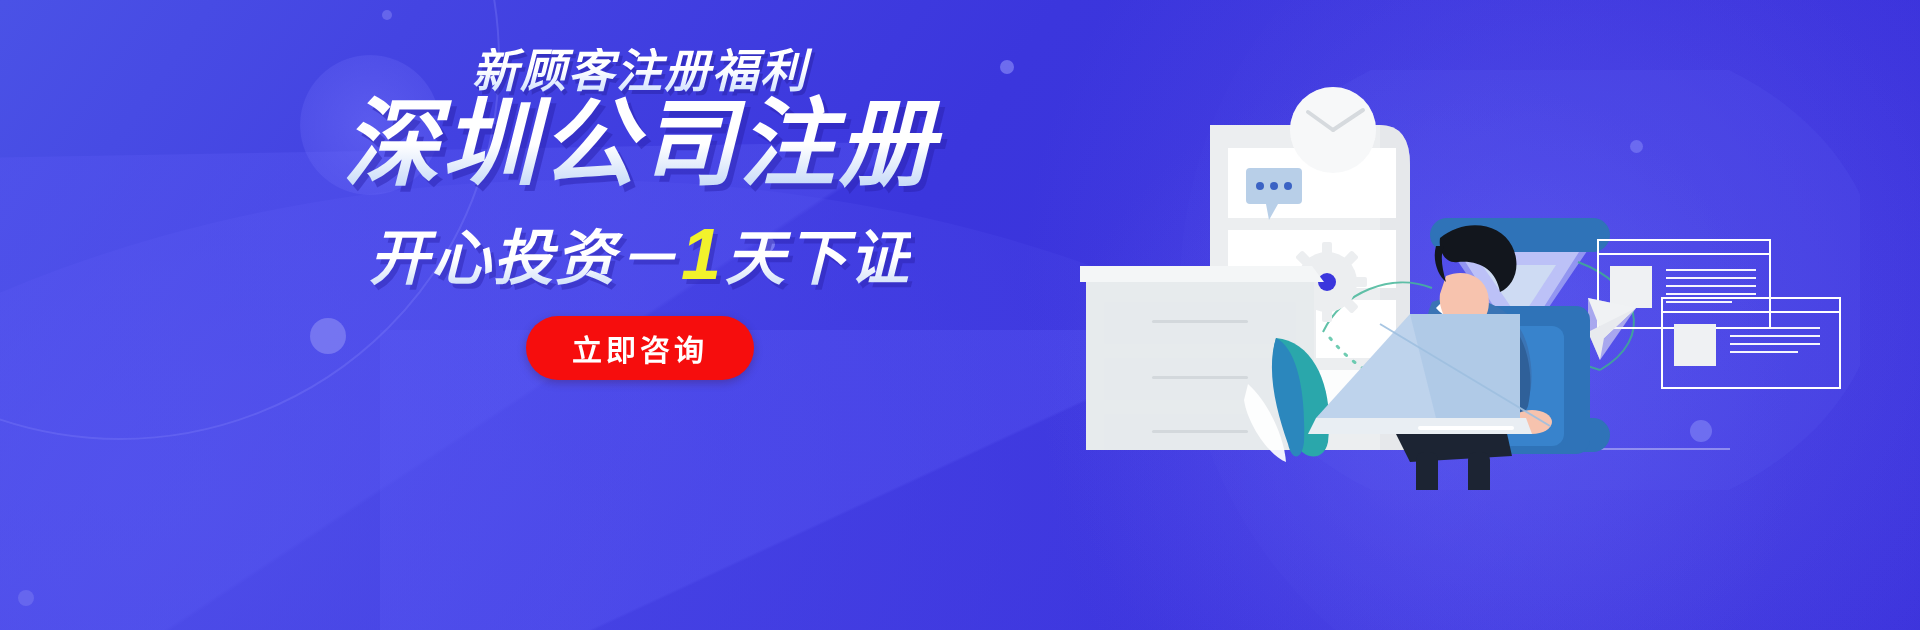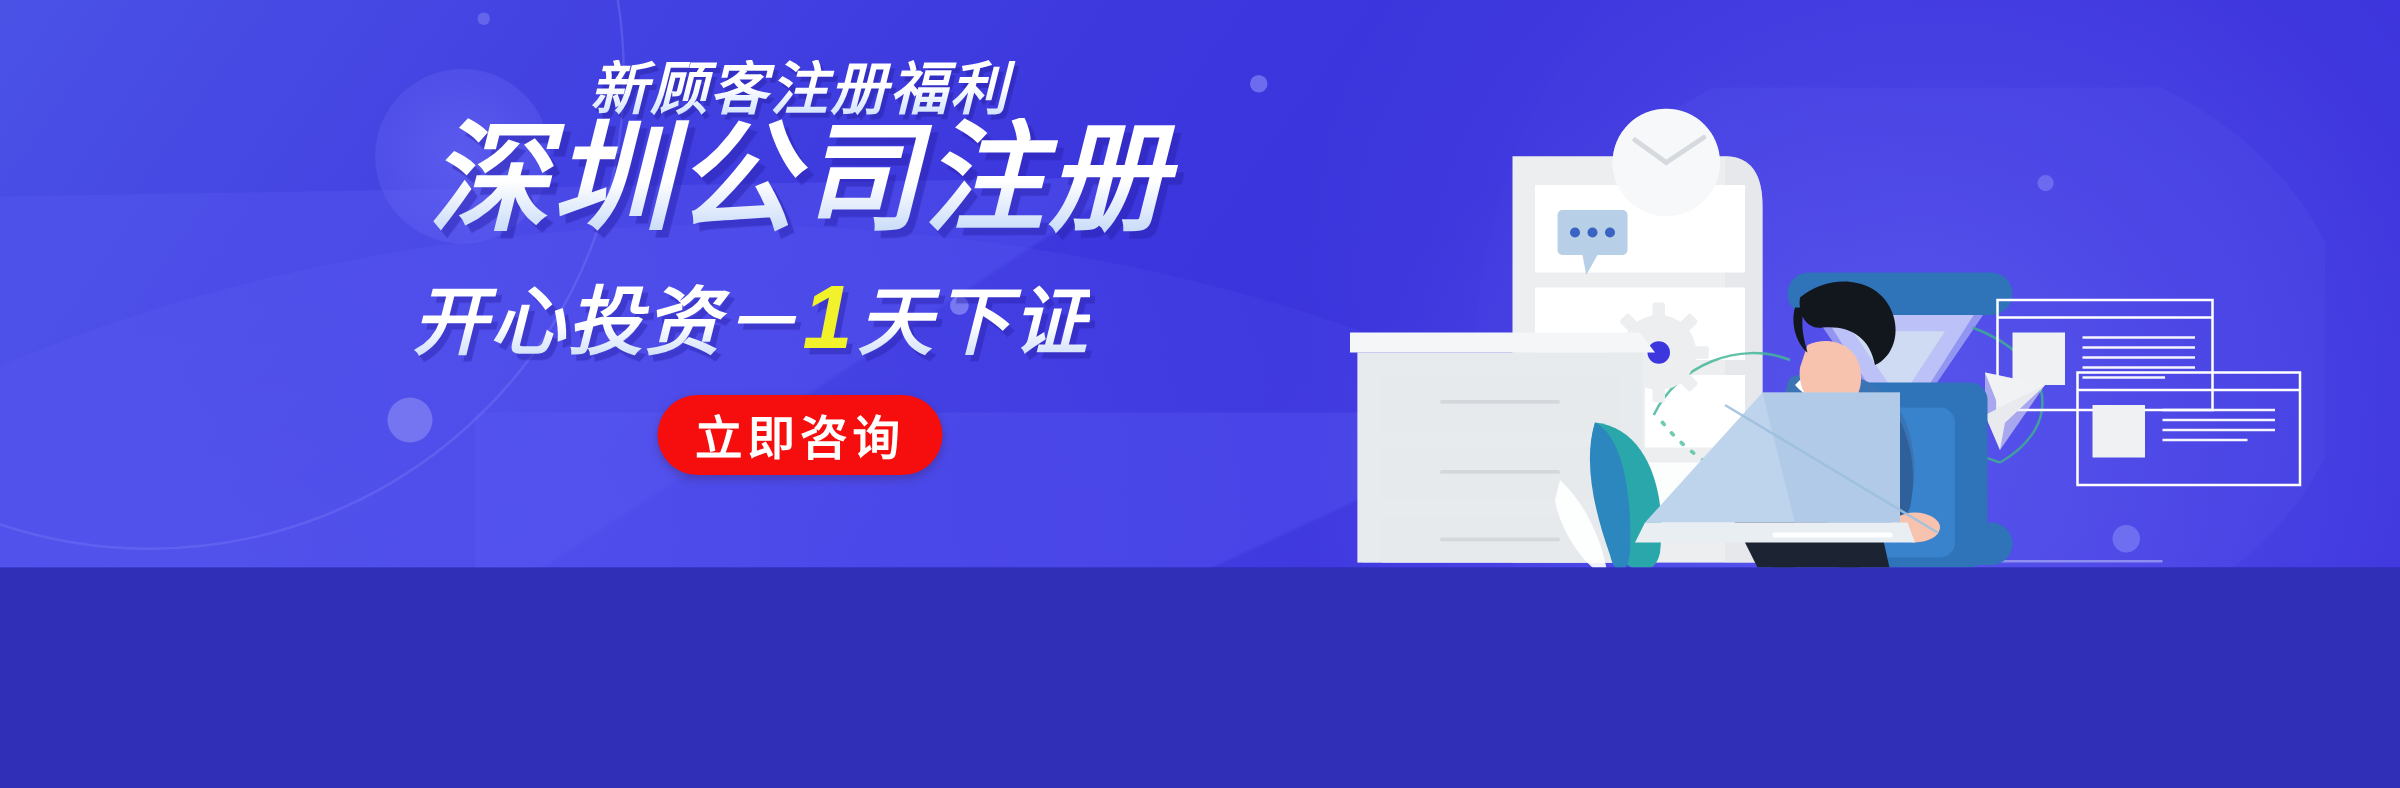--- a/index.html
+++ b/index.html
@@ -1,20 +1,20 @@
 <!DOCTYPE html>
 <html lang="zh-CN"><head>
 <meta charset="utf-8">
 <title>深圳公司注册 Banner</title>
 <style>
   html,body{margin:0;padding:0;background:#2f2fb8;}
   *{box-sizing:border-box;}
   #banner{
     position:relative;
-    width:1920px;height:454px;
+    width:1920px;height:630px;
     overflow:hidden;
     font-family:"Liberation Sans","DejaVu Sans",sans-serif;
     background:linear-gradient(125deg,#4a52e6 0%,#4444e2 18%,#3b36dd 45%,#3a31db 70%,#3c33dc 100%);
   }
 
   
   .bg-layer{position:absolute;inset:0;overflow:hidden;}
   .blob-big{
     position:absolute;left:-520px;top:180px;width:2200px;height:1500px;
     border-radius:50%;
@@ -91,42 +91,42 @@
     display:flex;align-items:center;justify-content:center;
     box-shadow:0 2px 6px rgba(30,20,110,.18);
   }
   .pill-text{
     font-size:23px;color:#ffffff;white-space:nowrap;letter-spacing:.5px;
     font-family:"DejaVu Sans","Liberation Sans",sans-serif;
   }
   .pill-text .hot{color:#ef1b1b;font-weight:bold;}
 
   .subline{
-    margin-top:20px;text-align:left;
+    margin-top:20px;text-align:center;
     font-size:60px;line-height:1.1;font-weight:bold;font-style:italic;letter-spacing:2px;
     filter:drop-shadow(4px 5px 0 rgba(40,32,168,.42));
   }
   .subline .w{
     background:linear-gradient(#ffffff 52%,#c6d9f8 100%);
     -webkit-background-clip:text;background-clip:text;
     -webkit-text-fill-color:transparent;
   }
   .subline .num{
     color:#f2f22b;
     -webkit-text-fill-color:#f2f22b;
     font-size:72px;
     padding:0 2px;
   }
 
   .cta{
     margin:22px auto 16px;display:block;
     width:228px;height:64px;border-radius:32px;border:none;
     background:#f60d0d;color:#fff;cursor:pointer;
-    font-size:38px;font-weight:bold;letter-spacing:4px;
-    font-family:Liberation Mono, monospace;
+    font-size:30px;font-weight:bold;letter-spacing:4px;
+    font-family:Liberation Serif, serif;
     box-shadow:0 3px 8px rgba(60,10,10,.25);
   }
 
   
   .illus{position:absolute;left:1080px;top:70px;width:780px;height:420px;}
   .illus svg{display:block;}
 </style>
 </head>
 <body>
 

